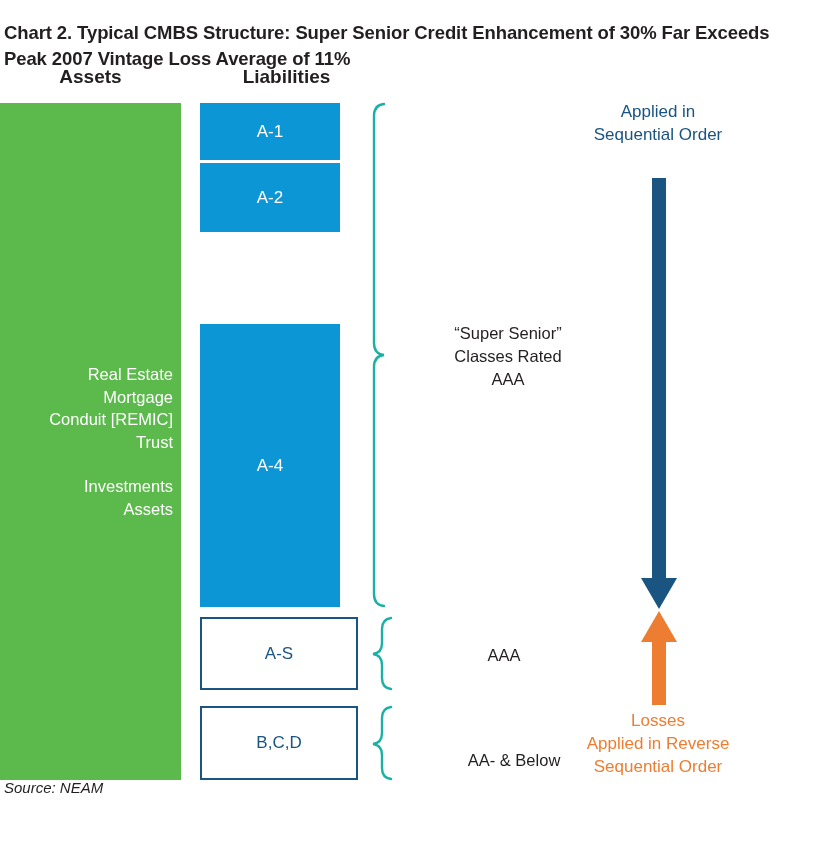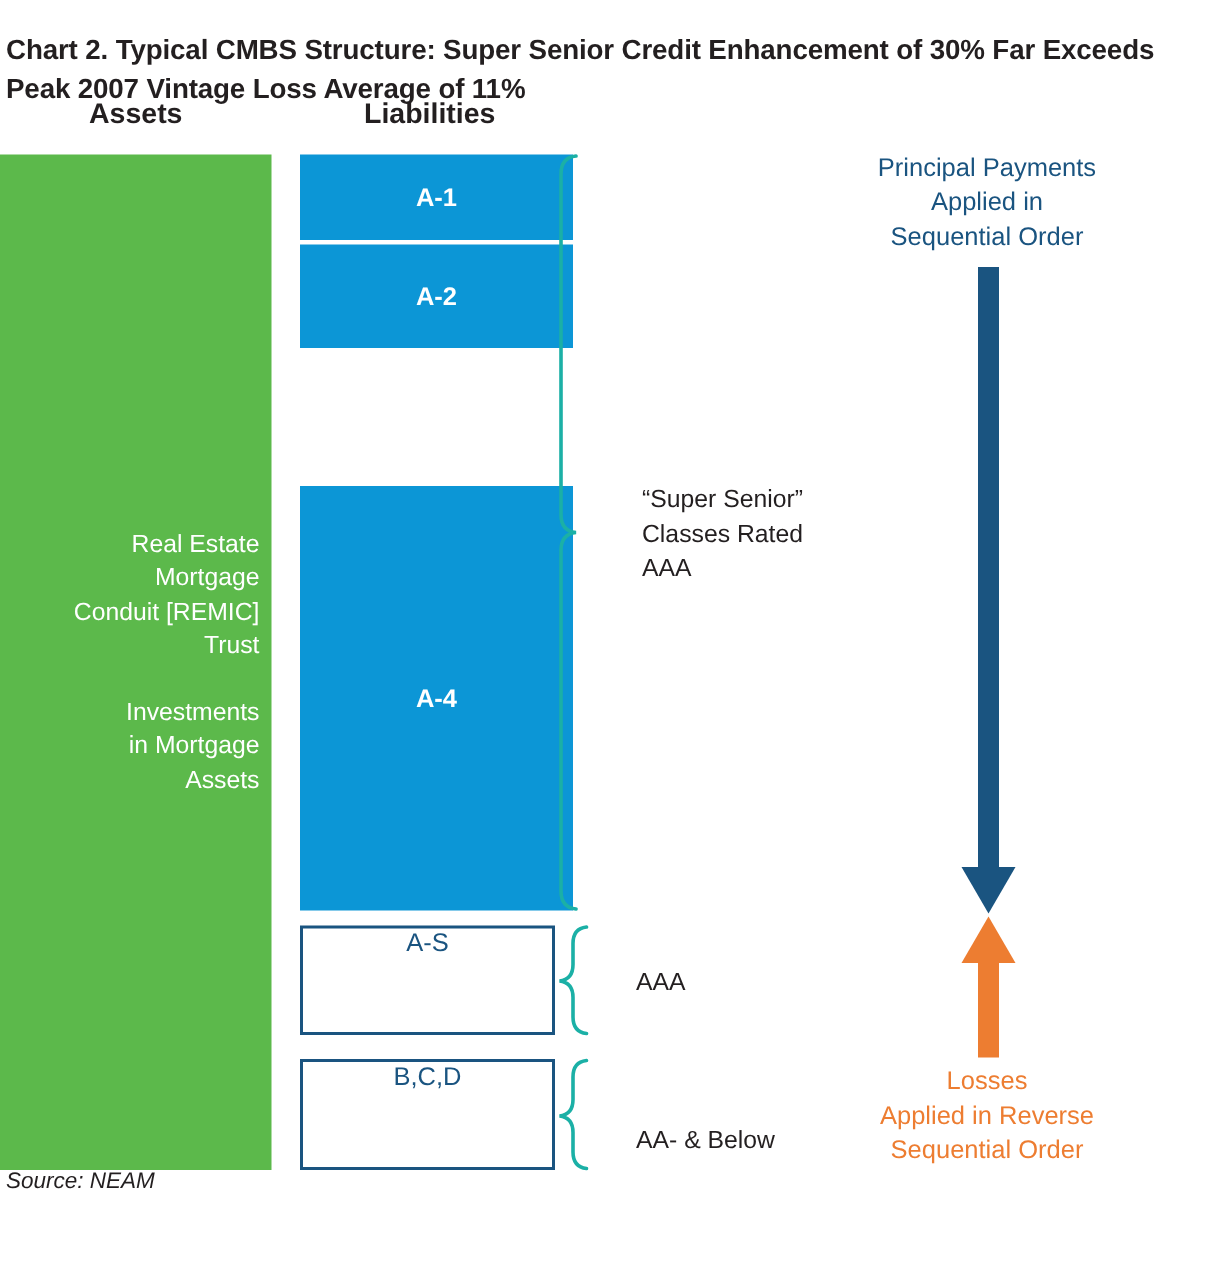--- a/index.html
+++ b/index.html
@@ -52,51 +52,50 @@
     line-height:22.5px;
     text-align:right;
     width:165px;
   }
   .asset-gap{height:22px;}
 
   
   .tranche{
     position:absolute;
     left:200px;
-    width:182px;
+    width:140px;
     background:var(--blue);
     color:#ffffff;
     display:flex;
     align-items:center;
     justify-content:center;
     font-size:17px;
     box-sizing:border-box;
-    font-weight:bold;
   }
   .subbox{
     position:absolute;
     left:200px;
-    width:170px;
+    width:158px;
     background:#ffffff;
     border:2.5px solid var(--navy);
     color:var(--navy);
     display:flex;
-    align-items:flex-start;
+    align-items:center;
     justify-content:center;
     font-size:17px;
     box-sizing:border-box;
   }
 
   
   .brace-label{
     position:absolute;
     font-size:16.5px;
     line-height:23px;
     color:#231f20;
-    text-align:left;
+    text-align:center;
   }
 
   
   .ann{
     position:absolute;
     text-align:center;
     font-size:17px;
     line-height:23px;
   }
   #ann-principal{left:537px;top:100px;width:242px;color:var(--navy);}
@@ -122,21 +121,20 @@
   <div class="col-head" id="head-assets">Assets</div>
   <div class="col-head" id="head-liab">Liabilities</div>
 
   <div class="asset-block">
     <div class="asset-line">Real Estate</div>
     <div class="asset-line">Mortgage</div>
     <div class="asset-line">Conduit [REMIC]</div>
     <div class="asset-line">Trust</div>
     <div class="asset-gap"></div>
     <div class="asset-line">Investments</div>
-    <div class="asset-line">in Mortgage</div>
     <div class="asset-line">Assets</div>
   </div>
 
   <div class="tranche" style="top:103px;height:57px;">
     <span>A-1</span>
   </div>
   <div class="tranche" style="top:163px;height:69px;">
     <span>A-2</span>
   </div>
   <div class="tranche" style="top:324px;height:283px;">
@@ -176,21 +174,20 @@
 
   <div class="brace-label" style="left:428px;top:322px;width:160px;">
     <div>“Super Senior”</div>
     <div>Classes Rated</div>
     <div>AAA</div>
   </div>
   <div class="brace-label" style="left:424px;top:644px;width:160px;">AAA</div>
   <div class="brace-label" style="left:424px;top:731px;width:180px;margin-top:18px;">AA- &amp; Below</div>
 
   <div class="ann" id="ann-principal">
-    <div>Principal Payments</div>
     <div>Applied in</div>
     <div>Sequential Order</div>
   </div>
   <div class="ann" id="ann-losses">
     <div>Losses</div>
     <div>Applied in Reverse</div>
     <div>Sequential Order</div>
   </div>
 
   <div class="source-note">Source: NEAM</div>

